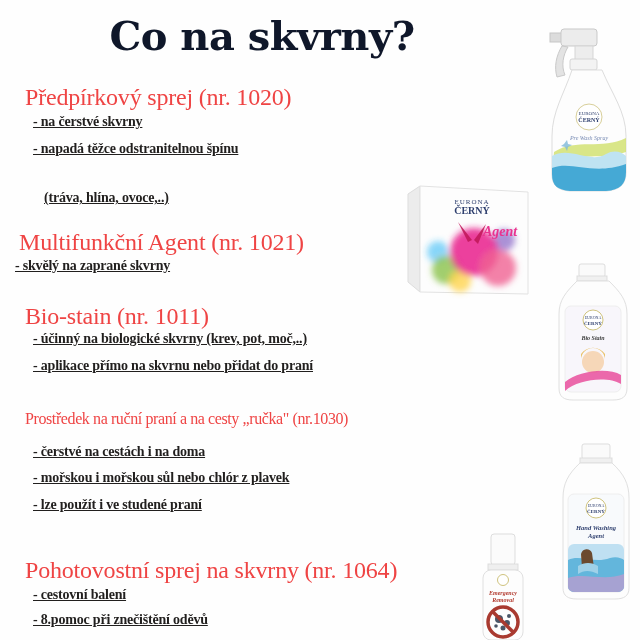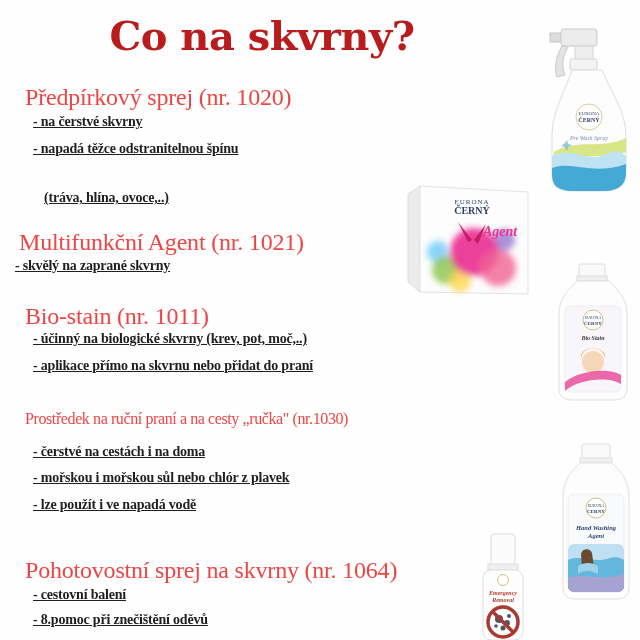--- a/index.html
+++ b/index.html
@@ -1,21 +1,21 @@
 <!DOCTYPE html>
 <html><head>
 <meta charset="utf-8">
 <style>
   html,body{margin:0;padding:0;}
   body{width:640px;height:640px;background:#fefefe;overflow:hidden;
        font-family:"Liberation Serif", serif;}
   .canvas{position:relative;width:640px;height:640px;background:#fefefe;}
   .title{position:absolute;top:12px;left:0;width:524px;text-align:center;
          font-family:"DejaVu Serif", serif;font-weight:bold;font-size:40px;
-         color:#b91c1c;letter-spacing:-0.5px;}
+         color:#0f172a;letter-spacing:-0.5px;}
   .heading{position:absolute;font-weight:normal;font-size:24px;color:#ef4444;
            white-space:nowrap;letter-spacing:-0.2px;}
   .heading.tight{font-size:16px;letter-spacing:-0.4px;}
   .line{position:absolute;font-weight:bold;font-size:14px;color:#211f1e;
         white-space:nowrap;letter-spacing:-0.2px;text-decoration:underline;}
   .product{position:absolute;}
   svg text{font-family:"Liberation Serif", serif;}
 </style>
 </head>
 <body>
@@ -39,21 +39,21 @@
   <div>
     <div class="heading" style="top:303px;left:25px;">Bio-stain (nr. 1011)</div>
     <div class="line" style="top:331px;left:33px;">- účinný na biologické skvrny (krev, pot, moč,..)</div>
     <div class="line" style="top:358px;left:33px;">- aplikace přímo na skvrnu nebo přidat do praní</div>
   </div>
 
   <div>
     <div class="heading tight" style="top:410px;left:25px;">Prostředek na ruční praní a na cesty „ručka" (nr.1030)</div>
     <div class="line" style="top:444px;left:33px;">- čerstvé na cestách i na doma</div>
     <div class="line" style="top:470px;left:33px;">- mořskou i mořskou sůl nebo chlór z plavek</div>
-    <div class="line" style="top:497px;left:33px;">- lze použít i ve napadá vodě</div>
+    <div class="line" style="top:497px;left:33px;">- lze použít i ve studené praní</div>
   </div>
 
   <div>
     <div class="heading" style="top:557px;left:25px;">Pohotovostní sprej na skvrny (nr. 1064)</div>
     <div class="line" style="top:587px;left:33px;">- cestovní balení</div>
     <div class="line" style="top:612px;left:33px;">- 8.pomoc při znečištění oděvů</div>
   </div>
 
   <div class="product" style="left:540px;top:24px;width:96px;height:172px;">
     <svg width="96" height="172" viewBox="0 0 96 172">

